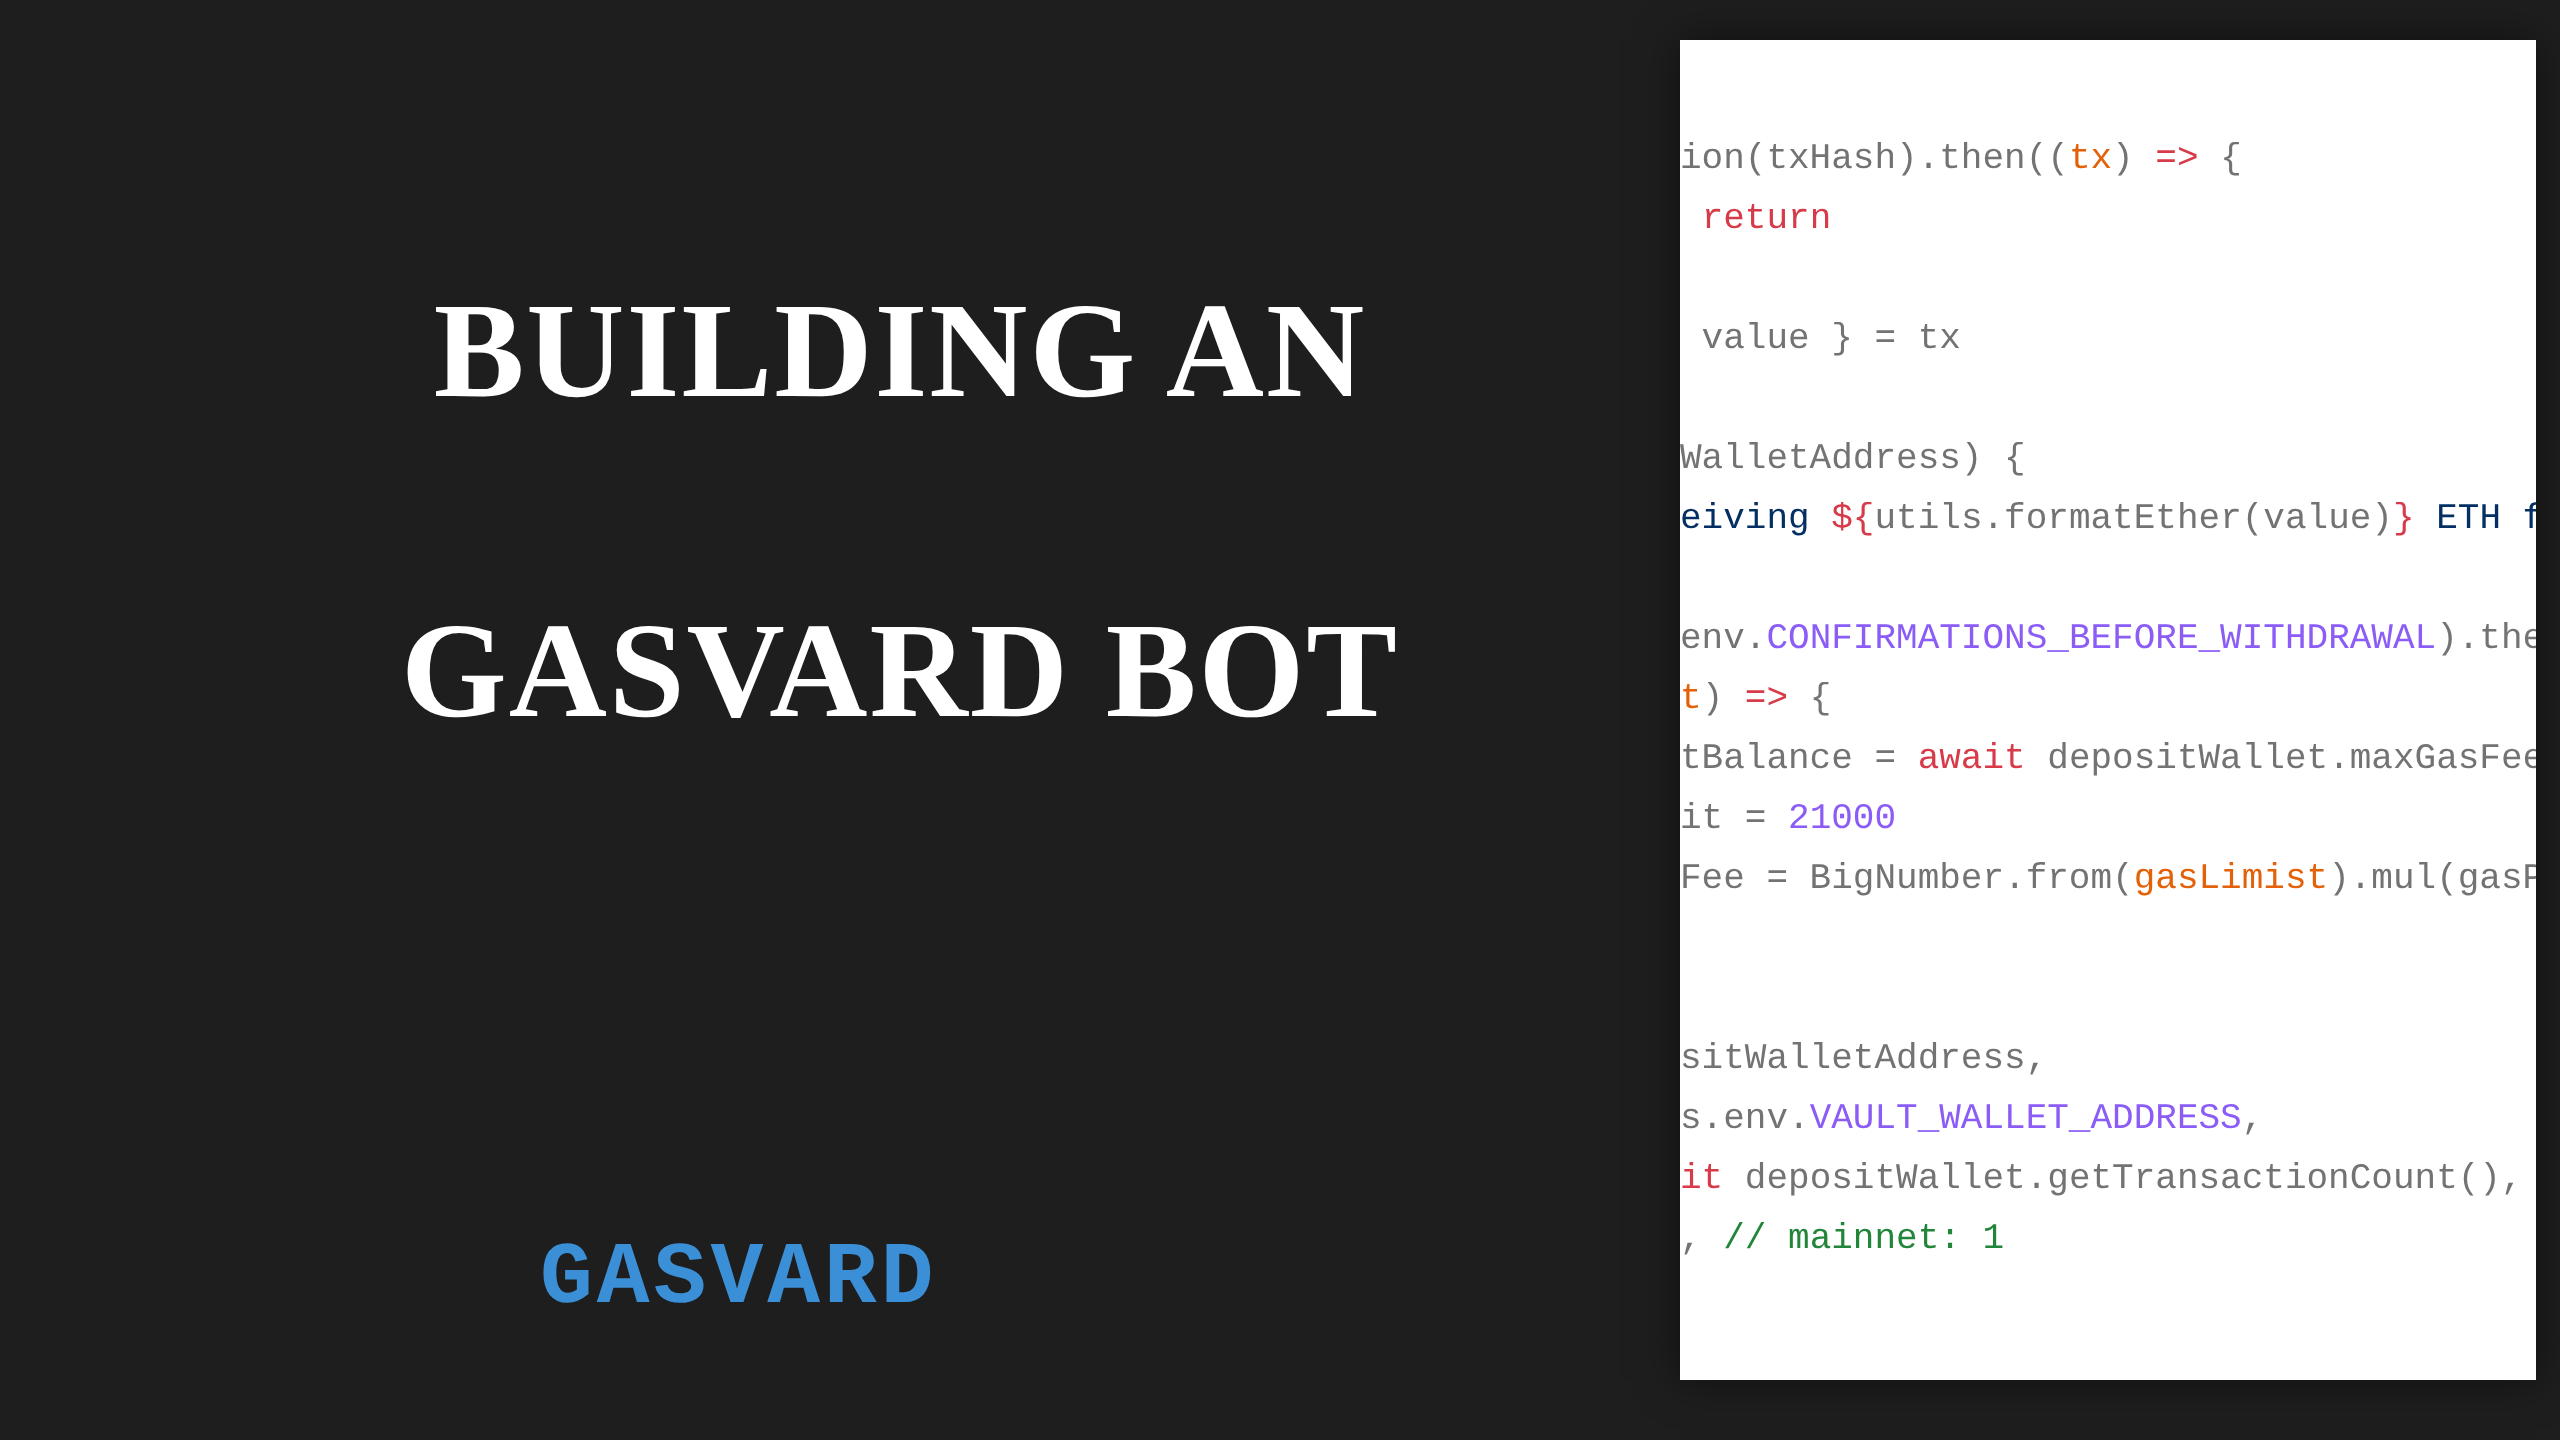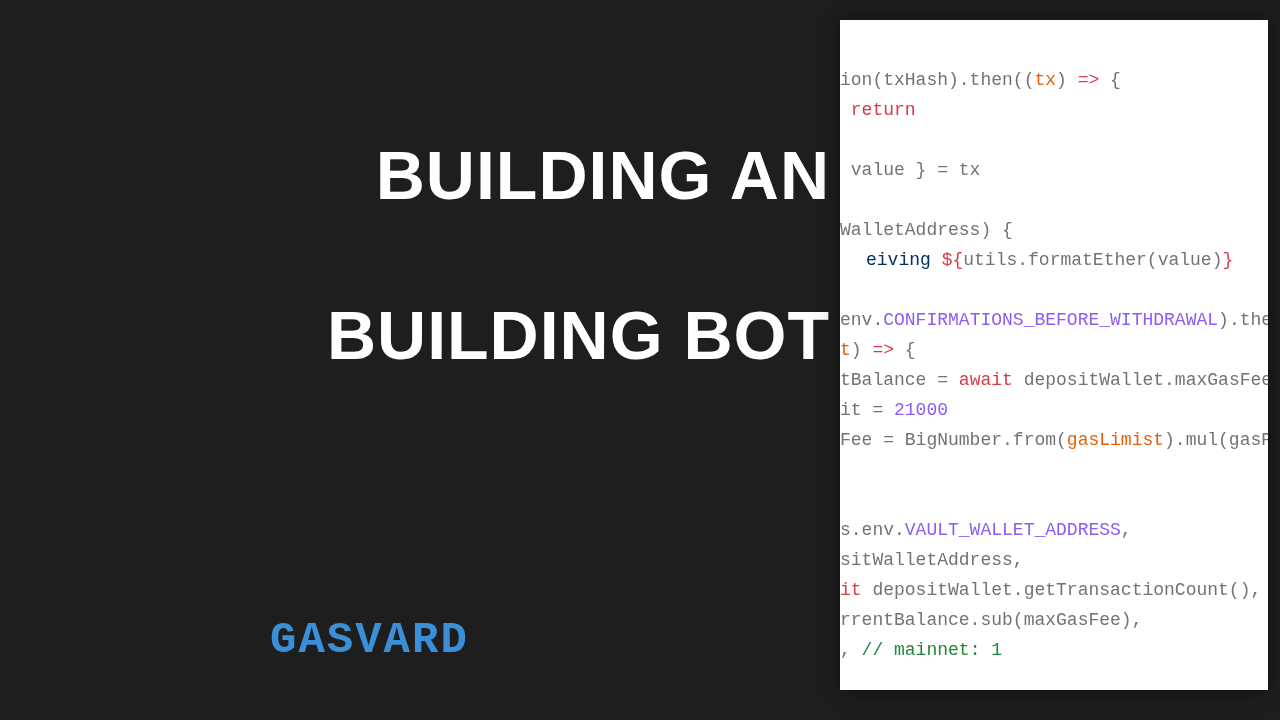--- a/index.html
+++ b/index.html
@@ -12,26 +12,26 @@
     font-family: 'Courier New', monospace;
   }
   .title-block {
     position: absolute;
     left: 70px;
     top: 135px;
     width: 760px;
   }
   .title-block h1 {
     color: #fff;
-    font-family: Liberation Sans, sans-serif;
+    font-family: Liberation Serif, serif;
     font-weight: bold;
     font-size: 68px;
     line-height: 1.18;
     letter-spacing: 1px;
-    text-align: right;
+    text-align: center;
   }
   .brand {
     position: absolute;
     left: 270px;
     bottom: 55px;
     color: #3b8fd6;
     font-family: 'Courier New', monospace;
     font-weight: bold;
     font-size: 44px;
     letter-spacing: 2px;
@@ -53,30 +53,30 @@
     font-size: 18px;
     line-height: 30px;
     padding-left: 0;
     color: #333;
   }
   .c-red { color: #d73a49; }
   .c-blue { color: #8b5cf6; }
   .c-green { color: #22863a; font-family: Liberation Mono, monospace; }
   .c-dark { color: #737373; }
   .c-orange { color: #e36209; }
-  .c-str { color: #032f62; margin-left: 26px; }
+  .c-str { color: #032f62; }
 </style>
 </head>
 <body>
 
 <div class="title-block">
   <h1>
     <span>BUILDING AN</span><br>
     <br>
-    <span>BUILDING BOT</span>
+    <span>GASVARD BOT</span>
   </h1>
 </div>
 
 <div class="brand">GASVARD</div>
 
 <div class="code-panel">
   <div class="code-line"><span class="c-dark">ion(txHash).then((</span><span class="c-orange">tx</span><span class="c-dark">) </span><span class="c-red">=&gt;</span><span class="c-dark"> {</span></div>
   <div class="code-line"> <span class="c-red">return</span></div>
   <div class="code-line"><span></span>&nbsp;</div>
   <div class="code-line"><span class="c-dark"> value } = tx</span></div>
@@ -84,18 +84,17 @@
   <div class="code-line"><span class="c-dark">WalletAddress) {</span></div>
   <div class="code-line"><span class="c-str">eiving </span><span class="c-red">${</span><span class="c-dark">utils.formatEther(value)</span><span class="c-red">}</span><span class="c-str"> ETH f</span></div>
   <div class="code-line"><span></span>&nbsp;</div>
   <div class="code-line"><span class="c-dark">env.</span><span class="c-blue">CONFIRMATIONS_BEFORE_WITHDRAWAL</span><span class="c-dark">).the</span></div>
   <div class="code-line"><span class="c-orange">t</span><span class="c-dark">) </span><span class="c-red">=&gt;</span><span class="c-dark"> {</span></div>
   <div class="code-line"><span class="c-dark">tBalance = </span><span class="c-red">await</span><span class="c-dark"> depositWallet.maxGasFee</span></div>
   <div class="code-line"><span class="c-dark">it = </span><span class="c-blue">21000</span></div>
   <div class="code-line"><span class="c-dark">Fee = BigNumber.from(</span><span class="c-orange">gasLimist</span><span class="c-dark">).mul(gasP</span></div>
   <div class="code-line"><span></span>&nbsp;</div>
   <div class="code-line"><span></span>&nbsp;</div>
+  <div class="code-line"><span class="c-dark">sitWalletAddress,</span></div>
   <div class="code-line"><span class="c-dark">s.env.</span><span class="c-blue">VAULT_WALLET_ADDRESS</span><span class="c-dark">,</span></div>
-  <div class="code-line"><span class="c-dark">sitWalletAddress,</span></div>
   <div class="code-line"><span class="c-red">it</span><span class="c-dark"> depositWallet.getTransactionCount(),</span></div>
-  <div class="code-line"><span class="c-dark">rrentBalance.sub(maxGasFee),</span></div>
   <div class="code-line"><span class="c-dark">, </span><span class="c-green">// mainnet: 1</span></div>
 </div>
 
 </body></html>

